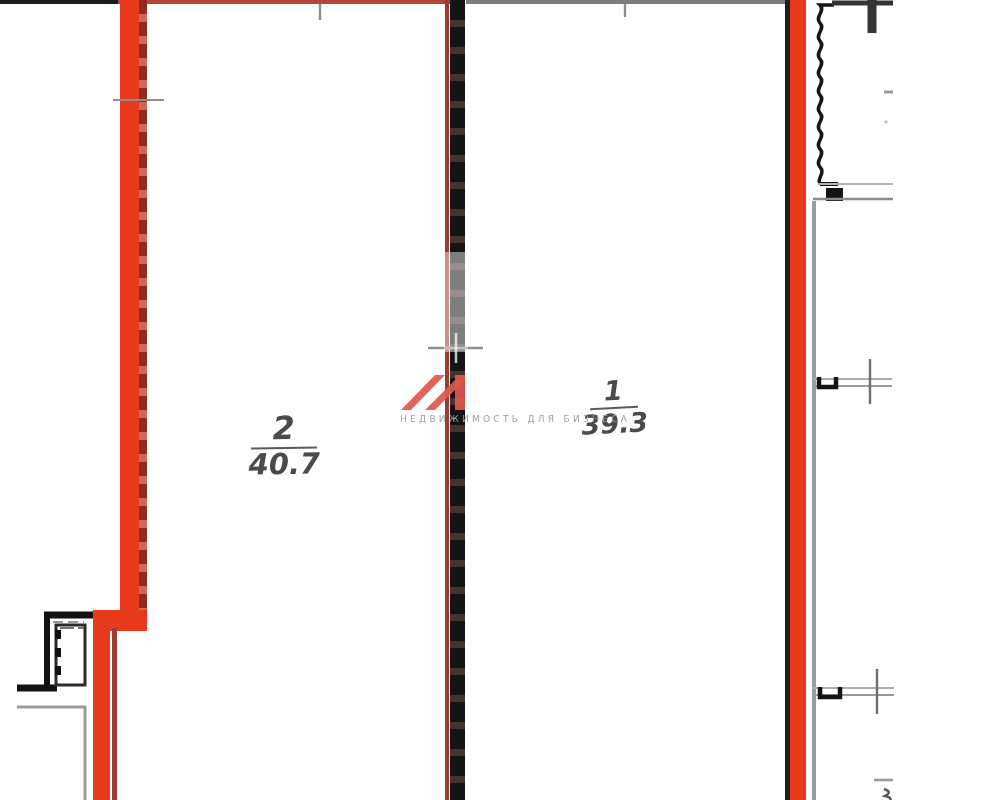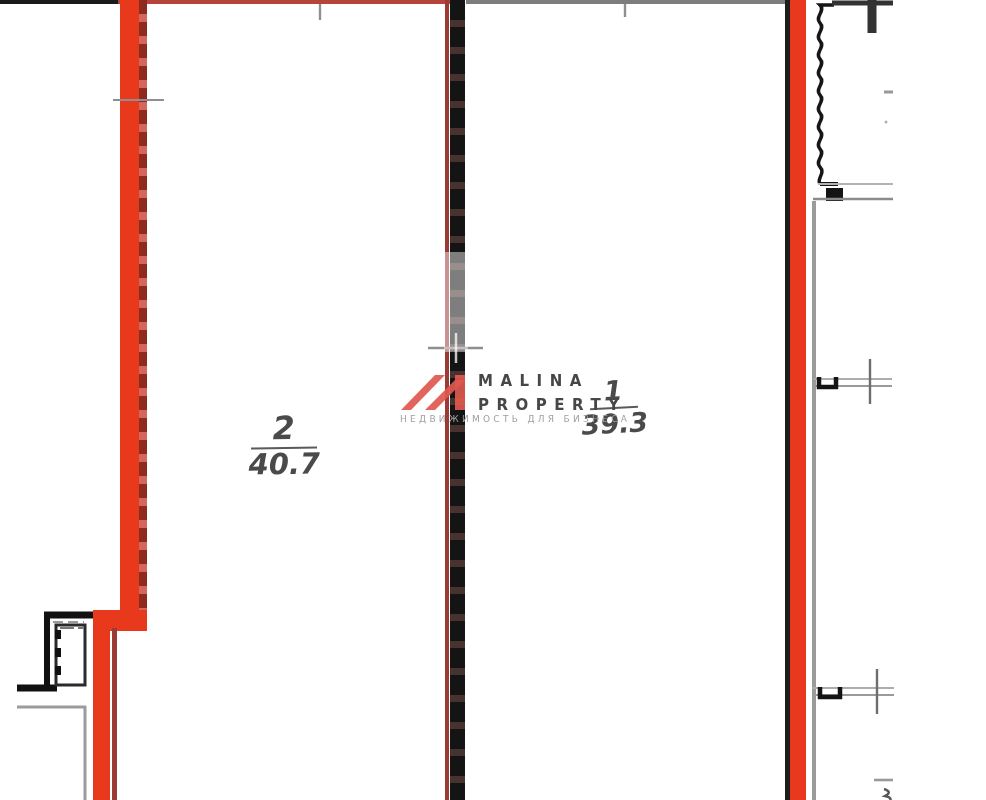--- a/index.html
+++ b/index.html
@@ -145,20 +145,16 @@
     <hr class="divider">
     <div class="area">39.3</div>
   </div>
 
   <div class="abs" id="watermark">
     <svg id="wm-logo" width="72" height="44" viewBox="0 0 72 44">
       <polygon points="1,38 35,3 45,3 11,38" fill="#e0584f" opacity="0.92"></polygon>
       <polygon points="25,38 55,8 65,8 35,38" fill="#e0584f" opacity="0.92"></polygon>
       <rect x="55" y="3" width="10" height="35" fill="#e0584f" opacity="0.92"></rect>
     </svg>
-    <div class="wm-text">
-      <div class="line1">MALINA</div>
-      <div class="line2">PROPERTY</div>
-    </div>
     <div class="wm-tagline">НЕДВИЖИМОСТЬ ДЛЯ БИЗНЕСА</div>
   </div>
 
 </div>
 
 </body></html>

